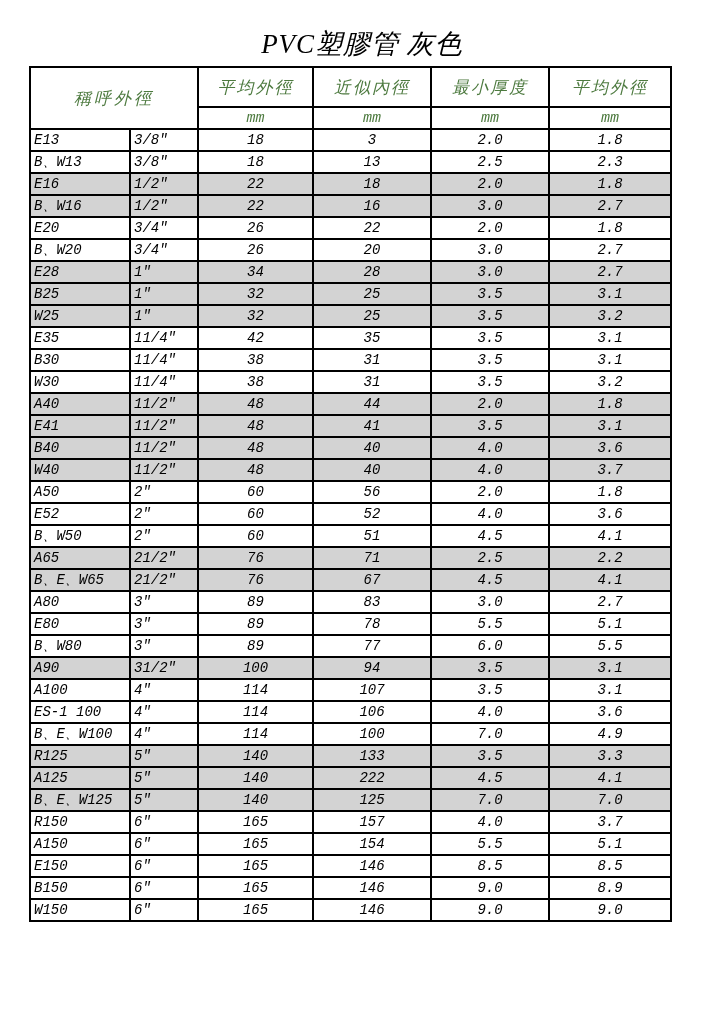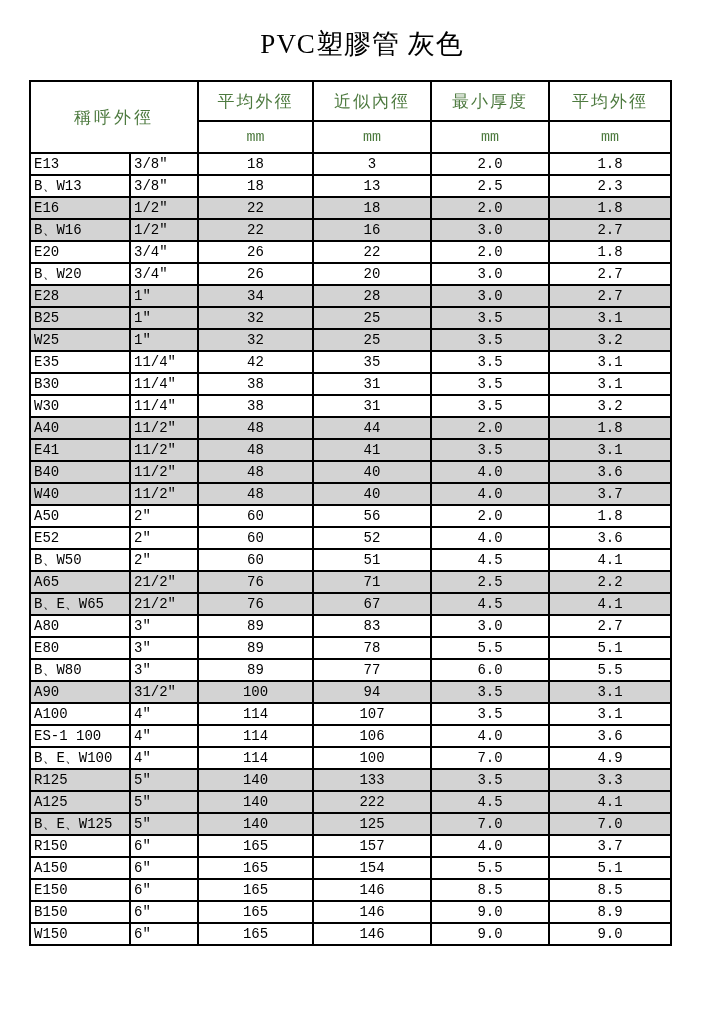--- a/index.html
+++ b/index.html
@@ -18,41 +18,43 @@
   .page{width:724px;height:1024px;background:#ffffff;position:relative;}
   .doc-title{
     position:absolute;
     top:26px;left:0;width:724px;
     text-align:center;
     font-size:27px;
     color:#000;
     letter-spacing:1px;
     font-family:"Liberation Serif","DejaVu Serif",serif;
     white-space:pre;
+    font-style:italic;
   }
   table.spec{
     position:absolute;
-    left:29px;top:80px;
+    left:29px;top:66px;
     width:641px;
     border-collapse:collapse;
     table-layout:fixed;
+    font-style:italic;
   }
   table.spec td,table.spec th{
     border:2px solid var(--border);
     overflow:hidden;
     white-space:nowrap;
   }
   thead th{
     color:var(--green);
     font-weight:normal;
     text-align:center;
     font-family:"Liberation Serif","DejaVu Serif",serif;
   }
   th.hdr-main{height:40px;font-size:17px;letter-spacing:2px;}
-  th.hdr-unit{height:32px;font-size:15px;font-family:"Liberation Mono","DejaVu Sans Mono",monospace;letter-spacing:0;}
+  th.hdr-unit{height:22px;font-size:15px;font-family:"Liberation Mono","DejaVu Sans Mono",monospace;letter-spacing:0;}
   th.hdr-nominal{font-size:17px;letter-spacing:3px;}
   tbody td{
     height:22px;
     font-size:14px;
     color:#000;
     font-family:"Liberation Mono","DejaVu Sans Mono",monospace;
     background:#ffffff;
   }
   tbody td.l{text-align:left;padding-left:3px;}
   tbody td.c{text-align:center;}

